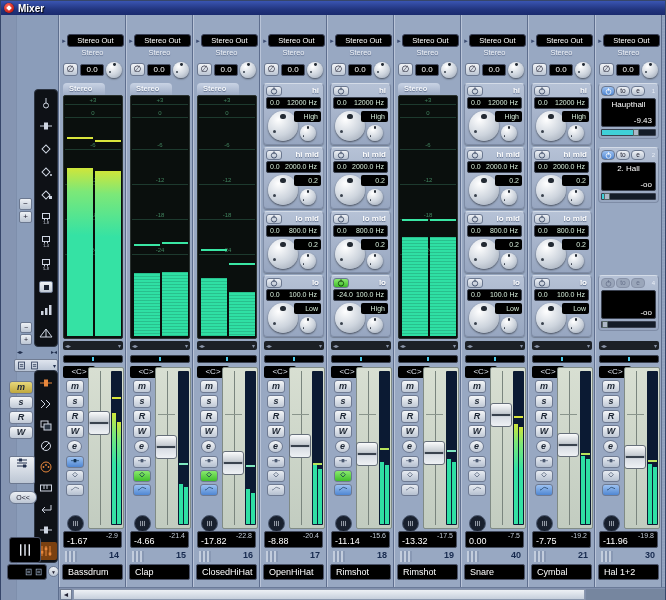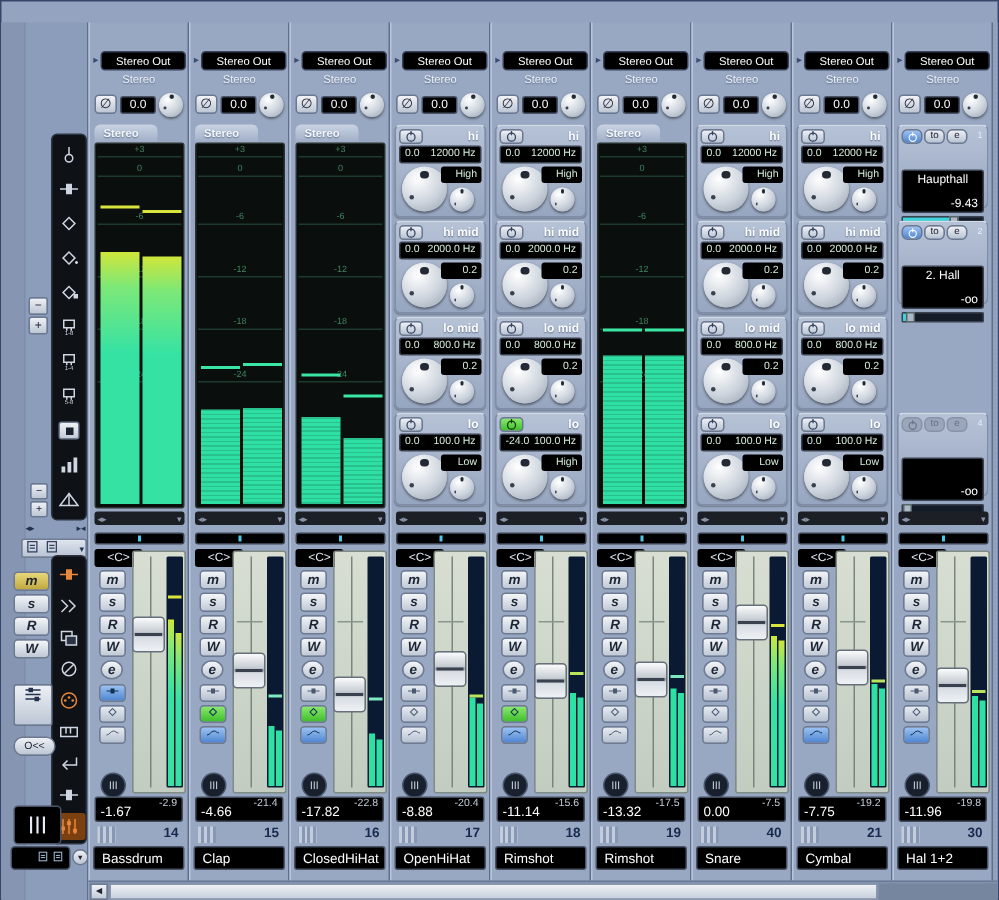--- a/index.html
+++ b/index.html
@@ -71,21 +71,21 @@
   
   .slot{position:absolute;left:2px;right:2px;height:56px;border-radius:4px;
     background:linear-gradient(#b6c2d6,#97a6c0);border:1px solid #7e8ca6;border-top-color:#d4dce8;
     box-sizing:border-box;padding:1px 2px;}
   .shead{height:12px;display:flex;align-items:center;gap:1px;}
   .sbtn{width:14px;height:10px;border-radius:4px;background:linear-gradient(#eef1f5,#b9c3d2);
     border:1px solid #6b7890;box-sizing:border-box;font-size:6.5px;color:#223;text-align:center;line-height:8px;}
   .sbtn.on{background:linear-gradient(#9cc2f2,#4f86d2);color:#fff;}
   .sbtn.off{background:#9aa6ba;color:#66708a;border-color:#8792a8;}
   .snum{margin-left:auto;font-size:6px;color:#e8edf5;padding-right:1px;}
-  .sbody{position:relative;height:27px;background:#000;border:1px solid #3a4150;border-radius:2px;margin-top:16px;}
+  .sbody{position:relative;height:27px;background:#000;border:1px solid #3a4150;border-radius:2px;margin-top:1px;}
   .sname{position:absolute;top:1px;left:0;right:0;text-align:center;font-size:8px;color:#fff;white-space:nowrap;}
   .sval{position:absolute;bottom:1px;right:3px;font-size:8px;color:#fff;}
   .slevel{position:relative;height:5px;background:#141c28;border:1px solid #3a4150;border-radius:1px;margin-top:2px;}
   .slfill{position:absolute;left:0;top:0;bottom:0;background:#3fd0d8;}
   .slthumb{position:absolute;top:-1px;bottom:-1px;width:4px;background:#aeb8c8;border:1px solid #566;}
   
   .minisb{position:absolute;top:326px;left:3px;right:2px;height:9px;background:#1c2026;border-radius:2px;
     display:flex;align-items:center;font-size:6px;color:#8a94a8;padding:0 2px;box-sizing:border-box;}
   .minisb .sp{flex:1;}
   
@@ -146,20 +146,24 @@
   .harrow{position:absolute;left:1px;top:1px;width:12px;height:11px;background:linear-gradient(#f0f3f6,#c2cbd8);
     border:1px solid #707c92;font-size:7px;color:#223;text-align:center;line-height:10px;box-sizing:border-box;}
   .hthumb{position:absolute;left:14px;top:1px;width:512px;height:11px;
     background:linear-gradient(#eef1f5,#c6cfdc);border:1px solid #8a97ad;box-sizing:border-box;}
   .htrack{position:absolute;right:0;left:527px;top:1px;height:11px;background:#76869f;}
 </style>
 </head>
 <body>
 
 <div class="win">
+  <div class="titlebar">
+    <span class="tbicon"></span>
+    <span class="tbtext">Mixer</span>
+  </div>
   <div class="mixer" id="mixer">
       <div class="leftpanel">
         <div class="lp-edge"></div>
         <div class="smbtn" style="left: 18px; top: 183px; width: 13px; height: 12px; line-height: 10px;">−</div>
         <div class="smbtn" style="left: 18px; top: 196px; width: 13px; height: 12px; line-height: 10px;">+</div>
         <div class="toolcol" style="top: 74px; height: 258px;">
           <div class="ticon" style="top: 4px;">
             <svg width="14" height="12" viewBox="0 0 14 12" xmlns="http://www.w3.org/2000/svg">
               <line x1="7" y1="1" x2="7" y2="6" stroke="#cfd6e2" stroke-width="1" fill="none"></line>
               <circle cx="7" cy="8.5" r="2.5" stroke="#cfd6e2" stroke-width="1" fill="none"></circle>

